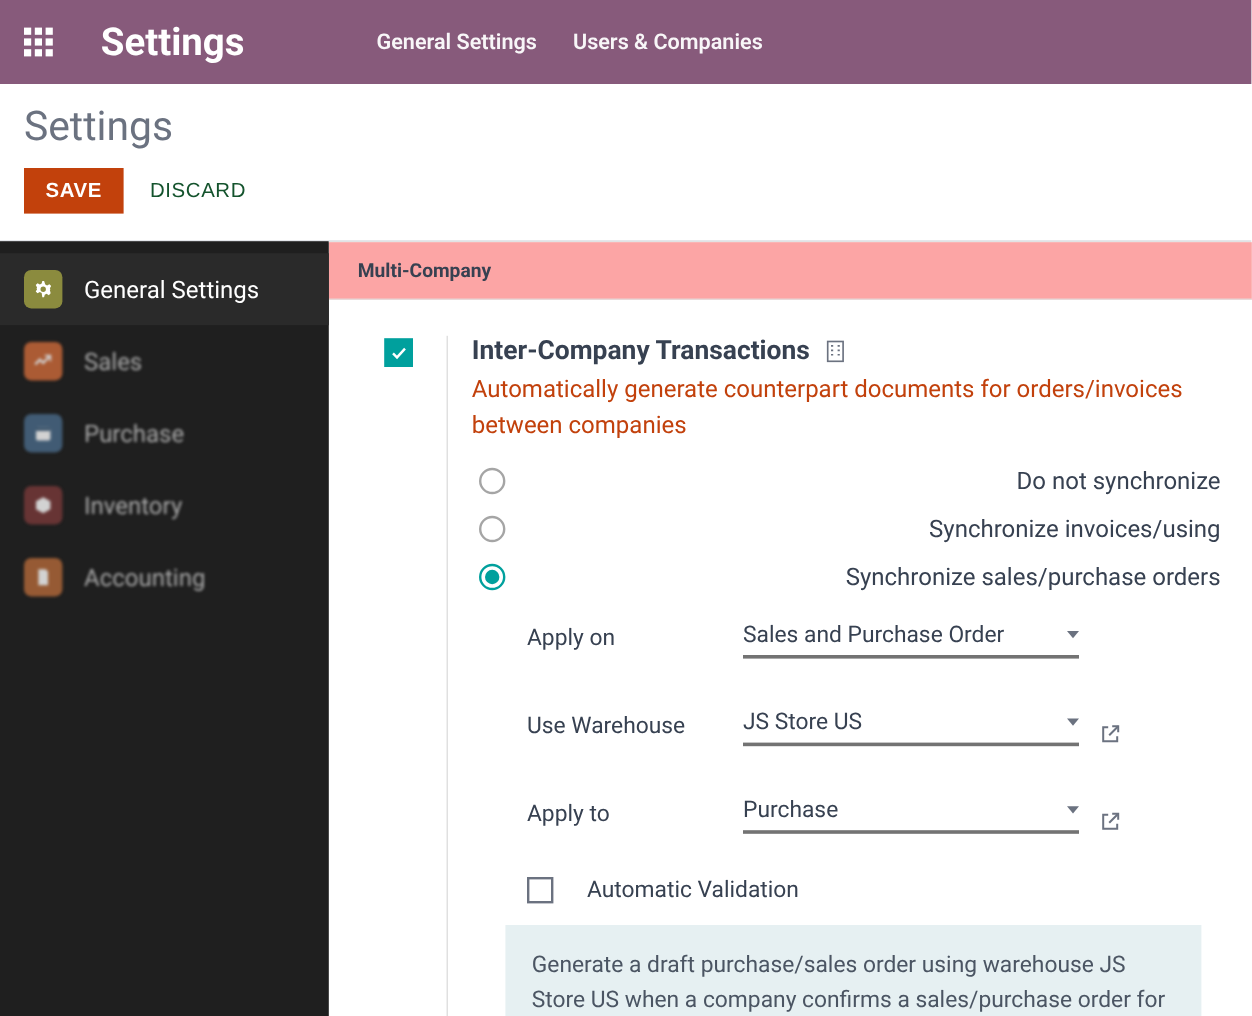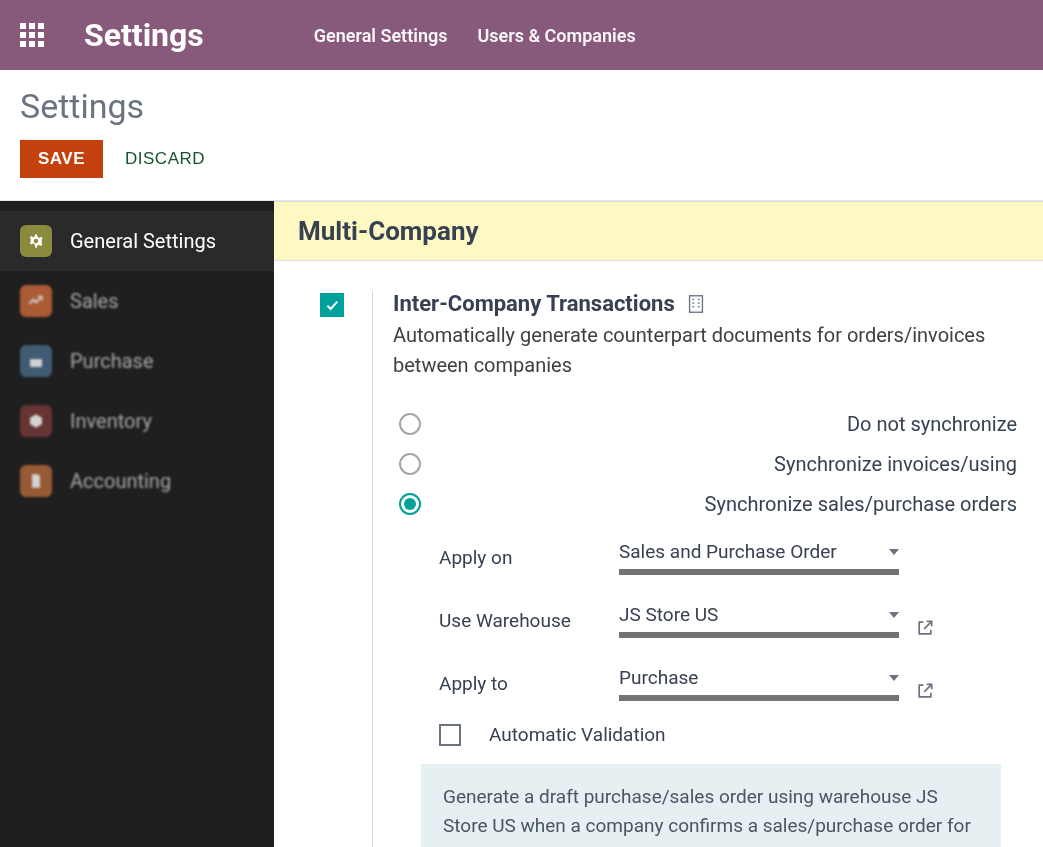--- a/index.html
+++ b/index.html
@@ -28,44 +28,44 @@
     .sidebar-item.blur { filter: blur(1.2px); opacity: 0.8; }
     .side-icon { width: 32px; height: 32px; border-radius: 6px; display: flex; align-items: center; justify-content: center; flex-shrink: 0; }
     .si-gear { background: #8b8b3e; }
     .si-sales { background: #cf6b3a; }
     .si-purchase { background: #4a6b8a; }
     .si-inventory { background: #7a3a3a; }
     .si-accounting { background: #b56a3a; }
 
     
     .main { flex: 1; overflow-y: auto; border-top: 1px solid #dcdcdc; }
-    .section-title { background: #fef9c3; padding: 14px 24px; font-size: 26px; font-weight: 700; color: #374151; border-bottom: 1px solid #e2e2e2; }
+    .section-title { background: #fca5a5; padding: 14px 24px; font-size: 16px; font-weight: 700; color: #374151; border-bottom: 1px solid #e2e2e2; }
     .section-body { padding: 30px 26px 24px 46px; }
 
     .setting-block { display: flex; align-items: flex-start; gap: 28px; }
     .checkbox { width: 24px; height: 24px; background: #00a09d; flex-shrink: 0; display: flex; align-items: center; justify-content: center; cursor: pointer; margin-top: 2px; }
     .checkbox svg { width: 16px; height: 16px; }
     .setting-content { flex: 1; border-left: 1px solid #d9d9d9; padding-left: 20px; }
 
     .setting-header { display: flex; align-items: center; gap: 10px; margin-bottom: 4px; }
     .setting-title { font-size: 22px; font-weight: 700; color: #374151; text-align: right; }
     .building-icon { width: 22px; height: 22px; color: #6b7280; }
-    .setting-desc { font-size: 20px; color: #404040; line-height: 1.5; margin-bottom: 32px; max-width: 600px; }
+    .setting-desc { font-size: 20px; color: #c2410c; line-height: 1.5; margin-bottom: 20px; max-width: 600px; }
 
     .radio-group { margin-left: 6px; }
     .radio-row { display: flex; align-items: center; gap: 14px; margin-bottom: 16px; cursor: pointer; justify-content: space-between; }
     .radio { width: 22px; height: 22px; border: 2px solid #a5a5a5; border-radius: 50%; display: flex; align-items: center; justify-content: center; }
     .radio.selected { border-color: #00a09d; }
     .radio.selected::after { content: ""; width: 12px; height: 12px; background: #00a09d; border-radius: 50%; }
     .radio-label { font-size: 20px; color: #374151; }
 
     .sub-fields { margin: 18px 0 20px 46px; }
-    .field-row { display: flex; align-items: flex-end; margin-bottom: 22px; }
+    .field-row { display: flex; align-items: flex-end; margin-bottom: 35px; }
     .field-label { width: 180px; font-size: 19px; color: #374151; padding-bottom: 6px; }
-    .field-select { width: 280px; border: none; border-bottom: 6px solid #737373; padding: 6px 0; font-size: 19px; color: #374151; display: flex; justify-content: space-between; align-items: center; cursor: pointer; }
+    .field-select { width: 280px; border: none; border-bottom: 3px solid #737373; padding: 6px 0; font-size: 19px; color: #374151; display: flex; justify-content: space-between; align-items: center; cursor: pointer; }
     .caret { width: 0; height: 0; border-left: 5px solid transparent; border-right: 5px solid transparent; border-top: 6px solid #6b7280; }
     .ext-link { margin-left: 16px; width: 20px; height: 20px; color: #6b7280; cursor: pointer; }
 
     .auto-val-row { display: flex; align-items: center; gap: 28px; margin: 10px 0 18px 46px; }
     .checkbox-outline { width: 22px; height: 22px; border: 2px solid #6b7280; cursor: pointer; }
 
     .info-box { background: #e6f0f2; padding: 18px 22px; font-size: 19px; color: #4b5563; line-height: 1.55; margin-left: 28px; max-width: 580px; }
   </style>
 </head>
 <body>

